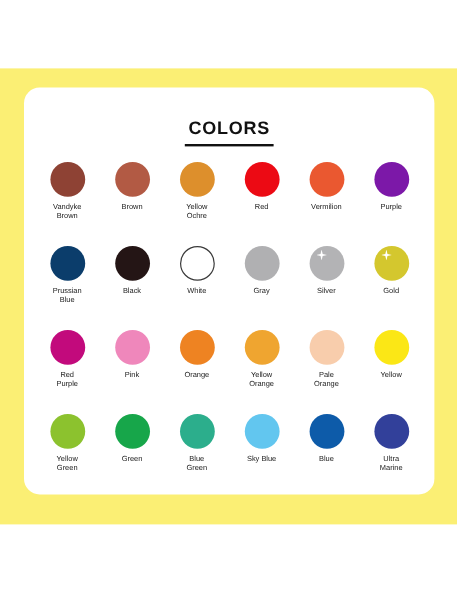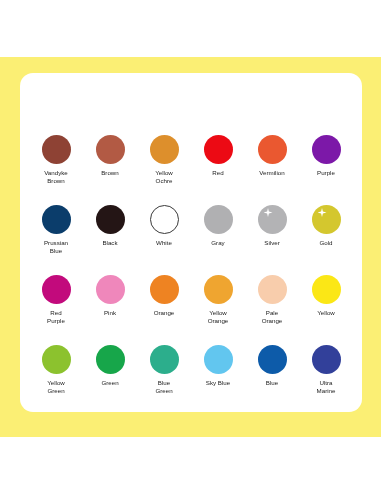--- a/index.html
+++ b/index.html
@@ -106,20 +106,23 @@
 </style>
 </head>
 <body>
 
 <div id="page">
 
   <div id="banner"></div>
 
   <div id="card">
 
+    <div id="title-wrap">
+      <span id="title">COLORS</span>
+    </div>
 
     <div id="grid">
         <div class="grid-row">
           <div class="cell">
             <div class="swatch" style="background: rgb(142, 66, 52);"></div>
             <div class="label">Vandyke
 Brown</div>
           </div>
           <div class="cell">
             <div class="swatch" style="background: rgb(178, 90, 68);"></div>

